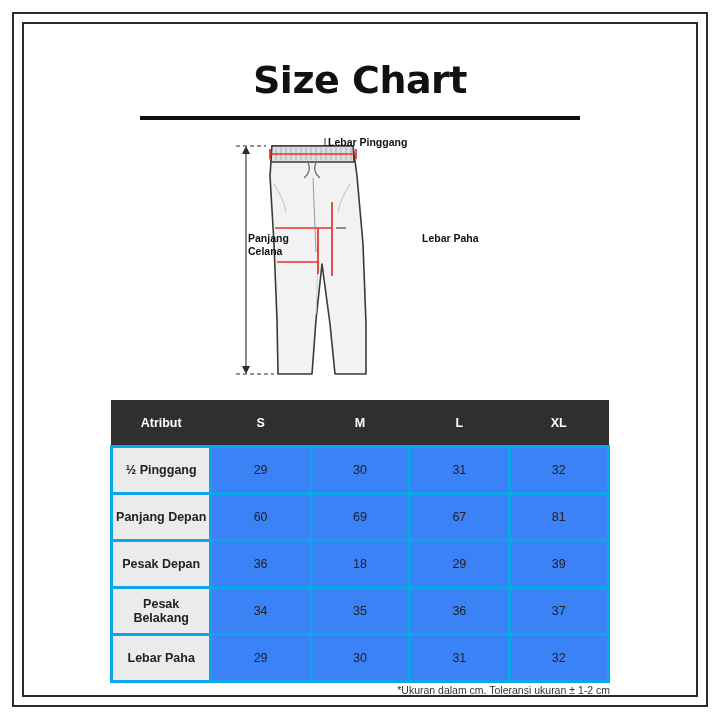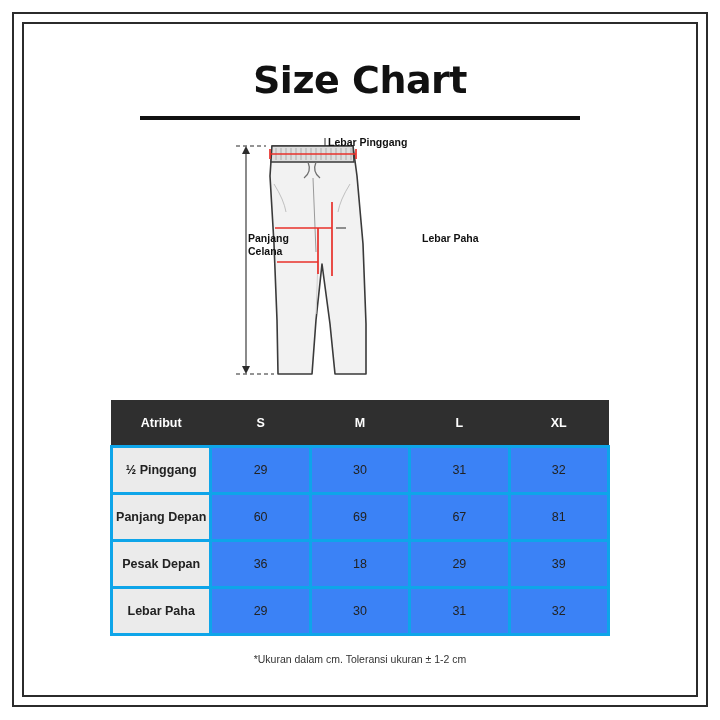--- a/index.html
+++ b/index.html
@@ -113,24 +113,24 @@
     background: #ebebeb;
     font-weight: bold;
     width: 176px;
   }
   table.size-table tbody td.val {
     background: #3b82f6;
     font-weight: normal;
   }
   .note {
     width: 500px;
-    margin: 17px auto 0 auto;
+    margin: 1px auto 0 auto;
     font-size: 10.5px;
     color: #333333;
-    text-align: center;
+    text-align: right;
   }
 </style>
 </head>
 <body>
 
 <div class="page">
   <div class="frame-outer"></div>
   <div class="frame-inner"></div>
 
   <div class="content">
@@ -238,20 +238,27 @@
           <td class="val">81</td>
         </tr>
         <tr>
           <td class="attr">Pesak Depan</td>
           <td class="val">36</td>
           <td class="val">18</td>
           <td class="val">29</td>
           <td class="val">39</td>
         </tr>
         <tr>
+          <td class="attr">Pesak Belakang</td>
+          <td class="val">34</td>
+          <td class="val">35</td>
+          <td class="val">36</td>
+          <td class="val">37</td>
+        </tr>
+        <tr>
           <td class="attr">Lebar Paha</td>
           <td class="val">29</td>
           <td class="val">30</td>
           <td class="val">31</td>
           <td class="val">32</td>
         </tr>
       </tbody>
     </table>
 
     <div class="note">*Ukuran dalam cm. Toleransi ukuran ± 1-2 cm</div>

